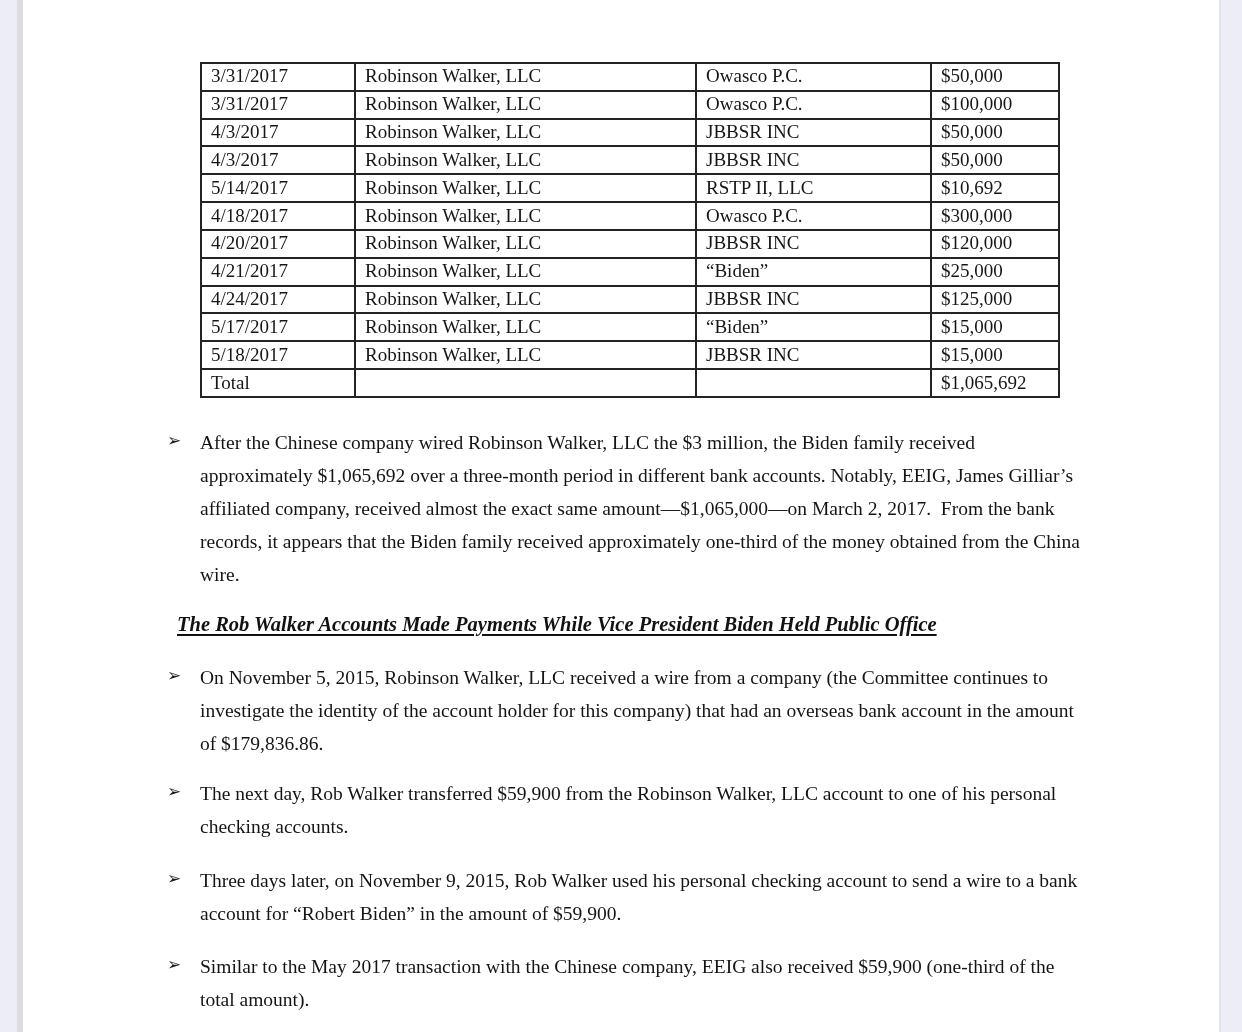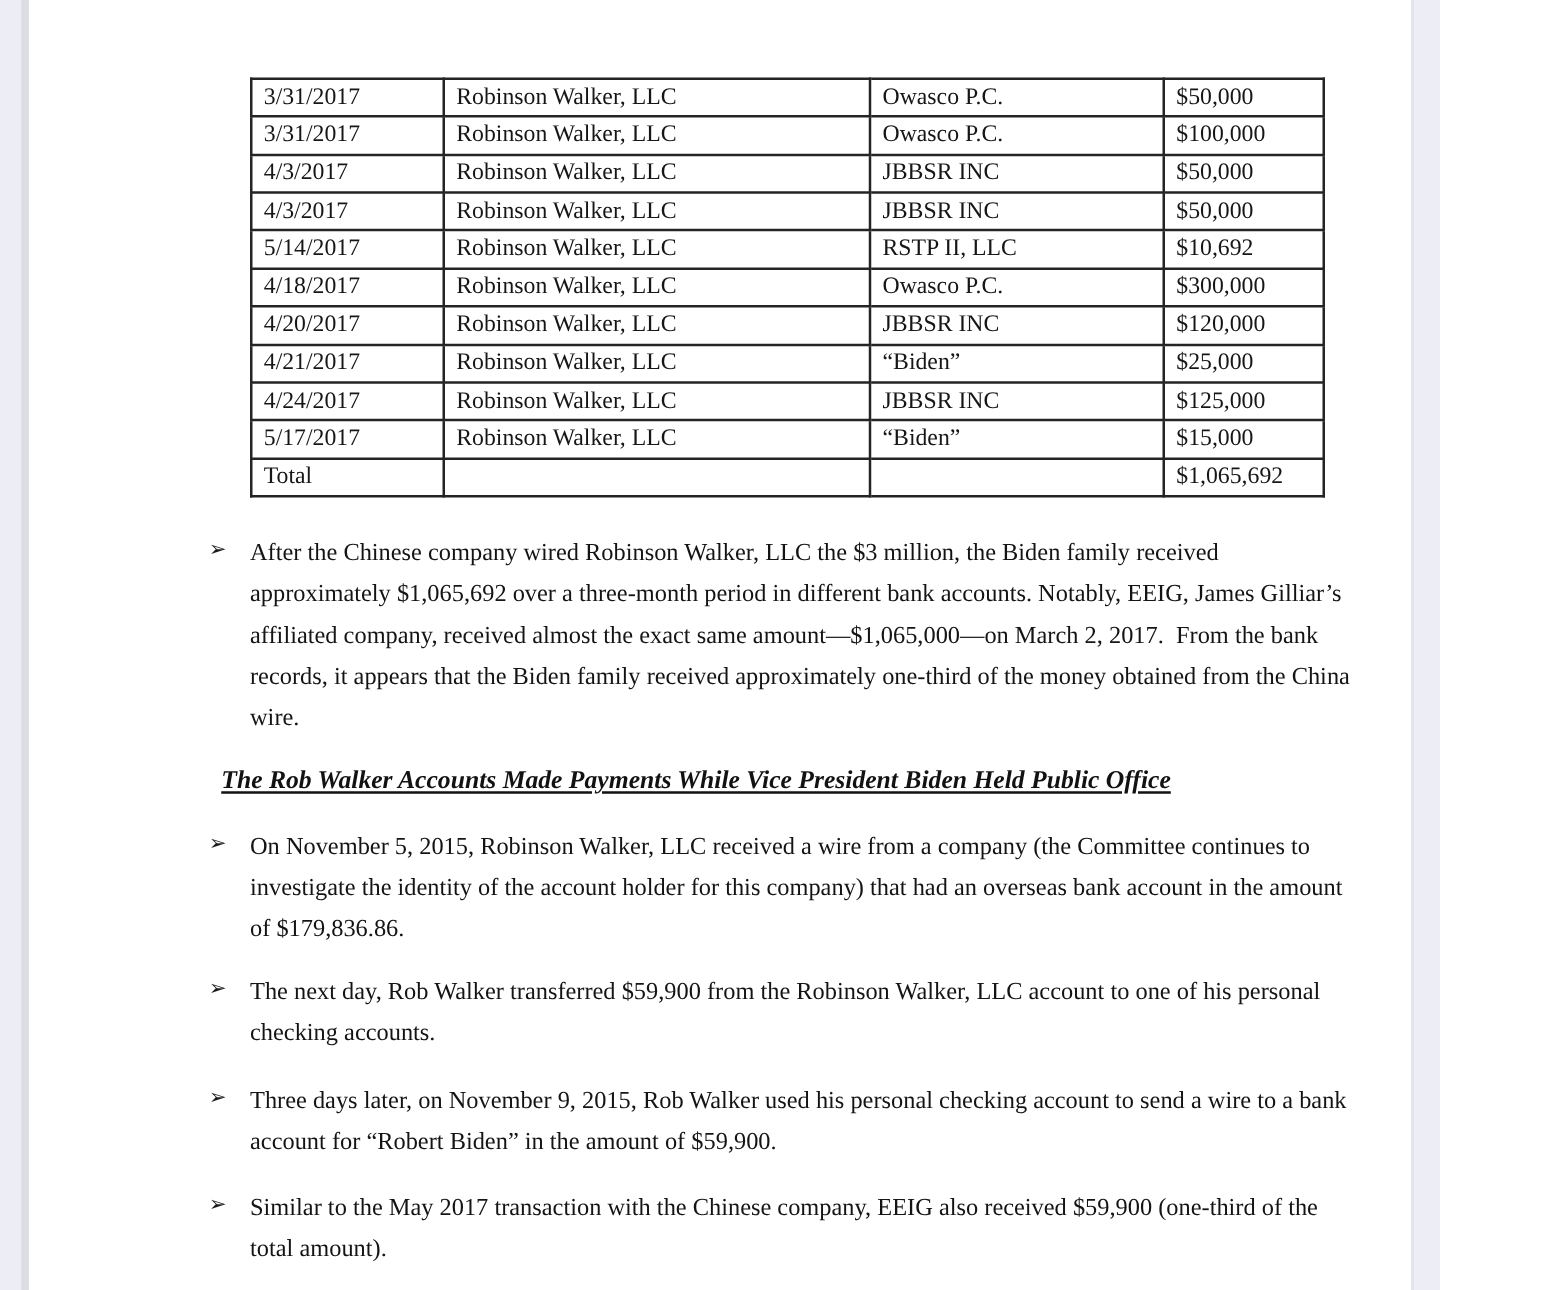--- a/index.html
+++ b/index.html
@@ -3,21 +3,21 @@
 <meta charset="utf-8">
 <style>
   html, body {
     margin: 0;
     padding: 0;
     background: #ffffff;
     font-family: "Liberation Serif", serif;
   }
   .page {
     position: relative;
-    width: 1152px;
+    width: 1242px;
     height: 1032px;
     background: #ffffff;
     overflow: hidden;
     color: #141414;
   }
   
   .scan-strip-left {
     position: absolute;
     left: 0; top: 0; bottom: 0;
     width: 17px;
@@ -169,20 +169,26 @@
           <td>JBBSR INC</td>
           <td>$125,000</td>
         </tr>
         <tr>
           <td>5/17/2017</td>
           <td>Robinson Walker, LLC</td>
           <td>“Biden”</td>
           <td>$15,000</td>
         </tr>
         <tr>
+          <td>5/18/2017</td>
+          <td>Robinson Walker, LLC</td>
+          <td>JBBSR INC</td>
+          <td>$15,000</td>
+        </tr>
+        <tr>
           <td>Total</td>
           <td></td>
           <td></td>
           <td>$1,065,692</td>
         </tr>
       </tbody>
   </table>
 
   <div class="bullet b1">
     <span class="arrow">➢</span>

